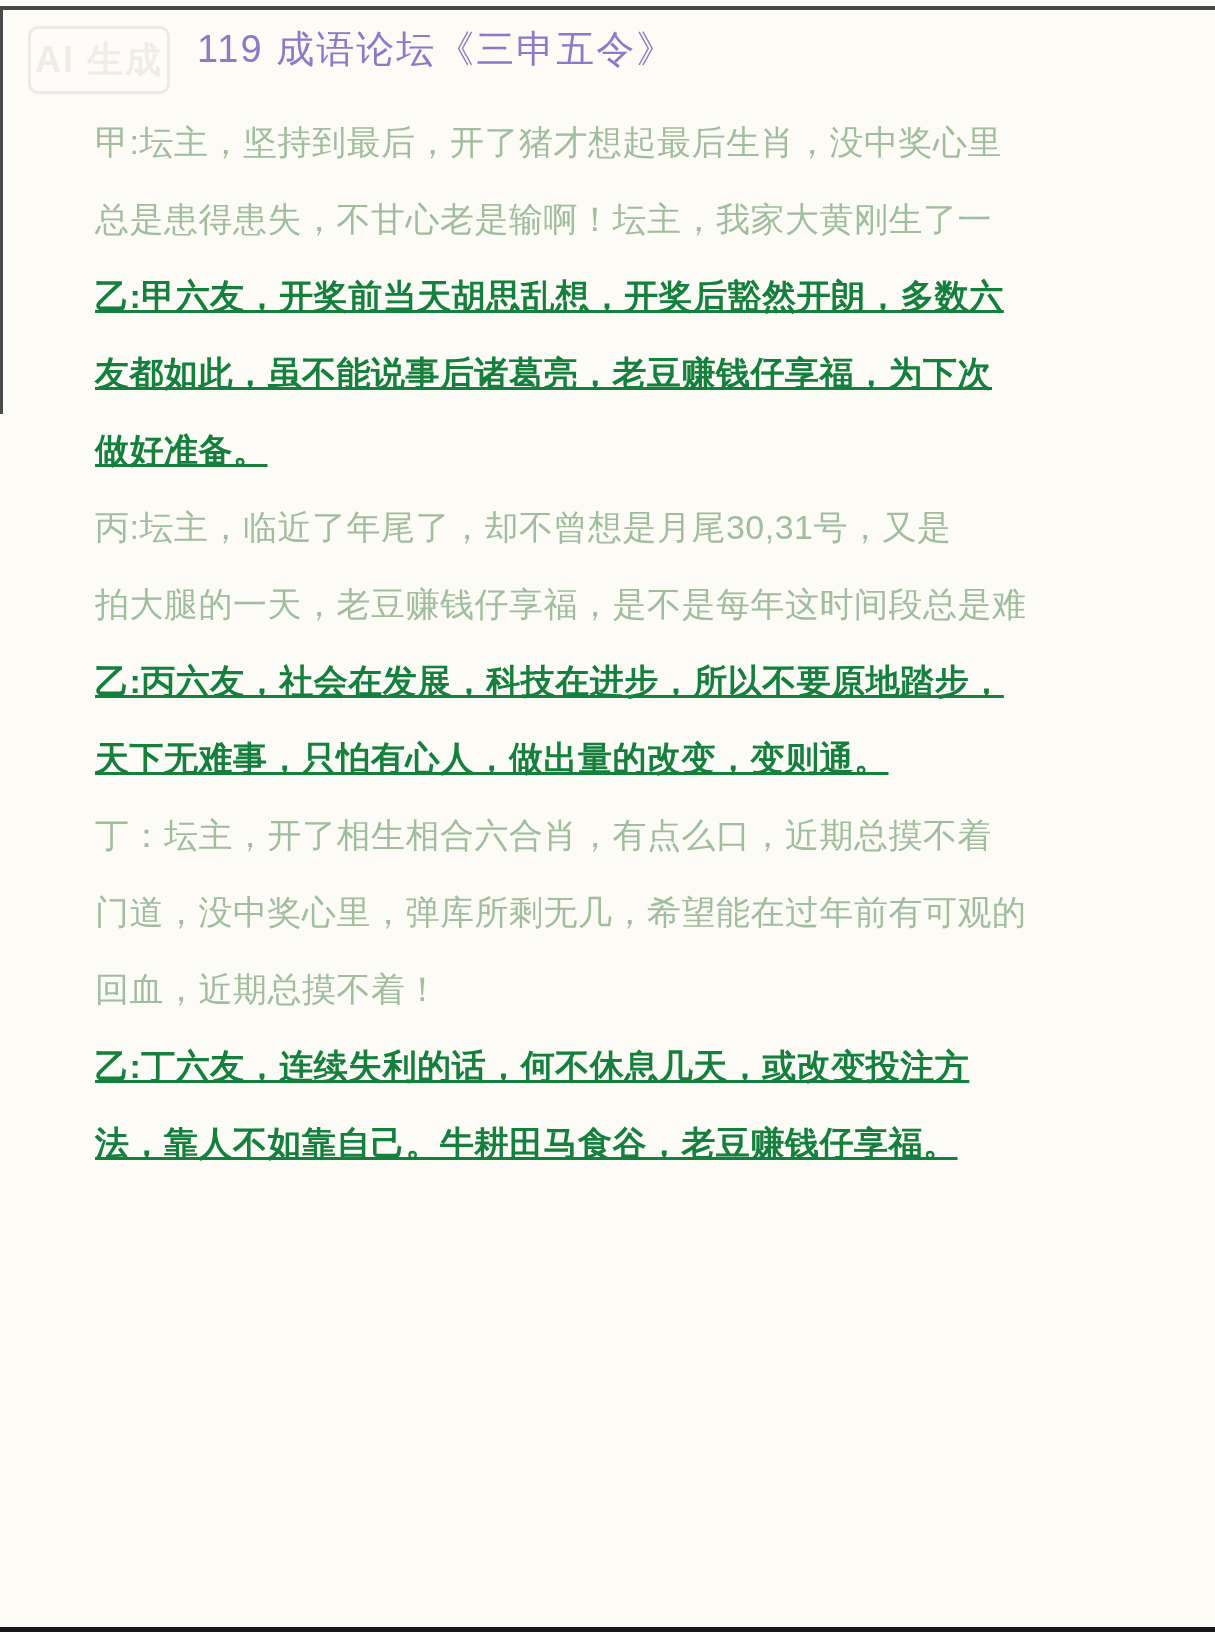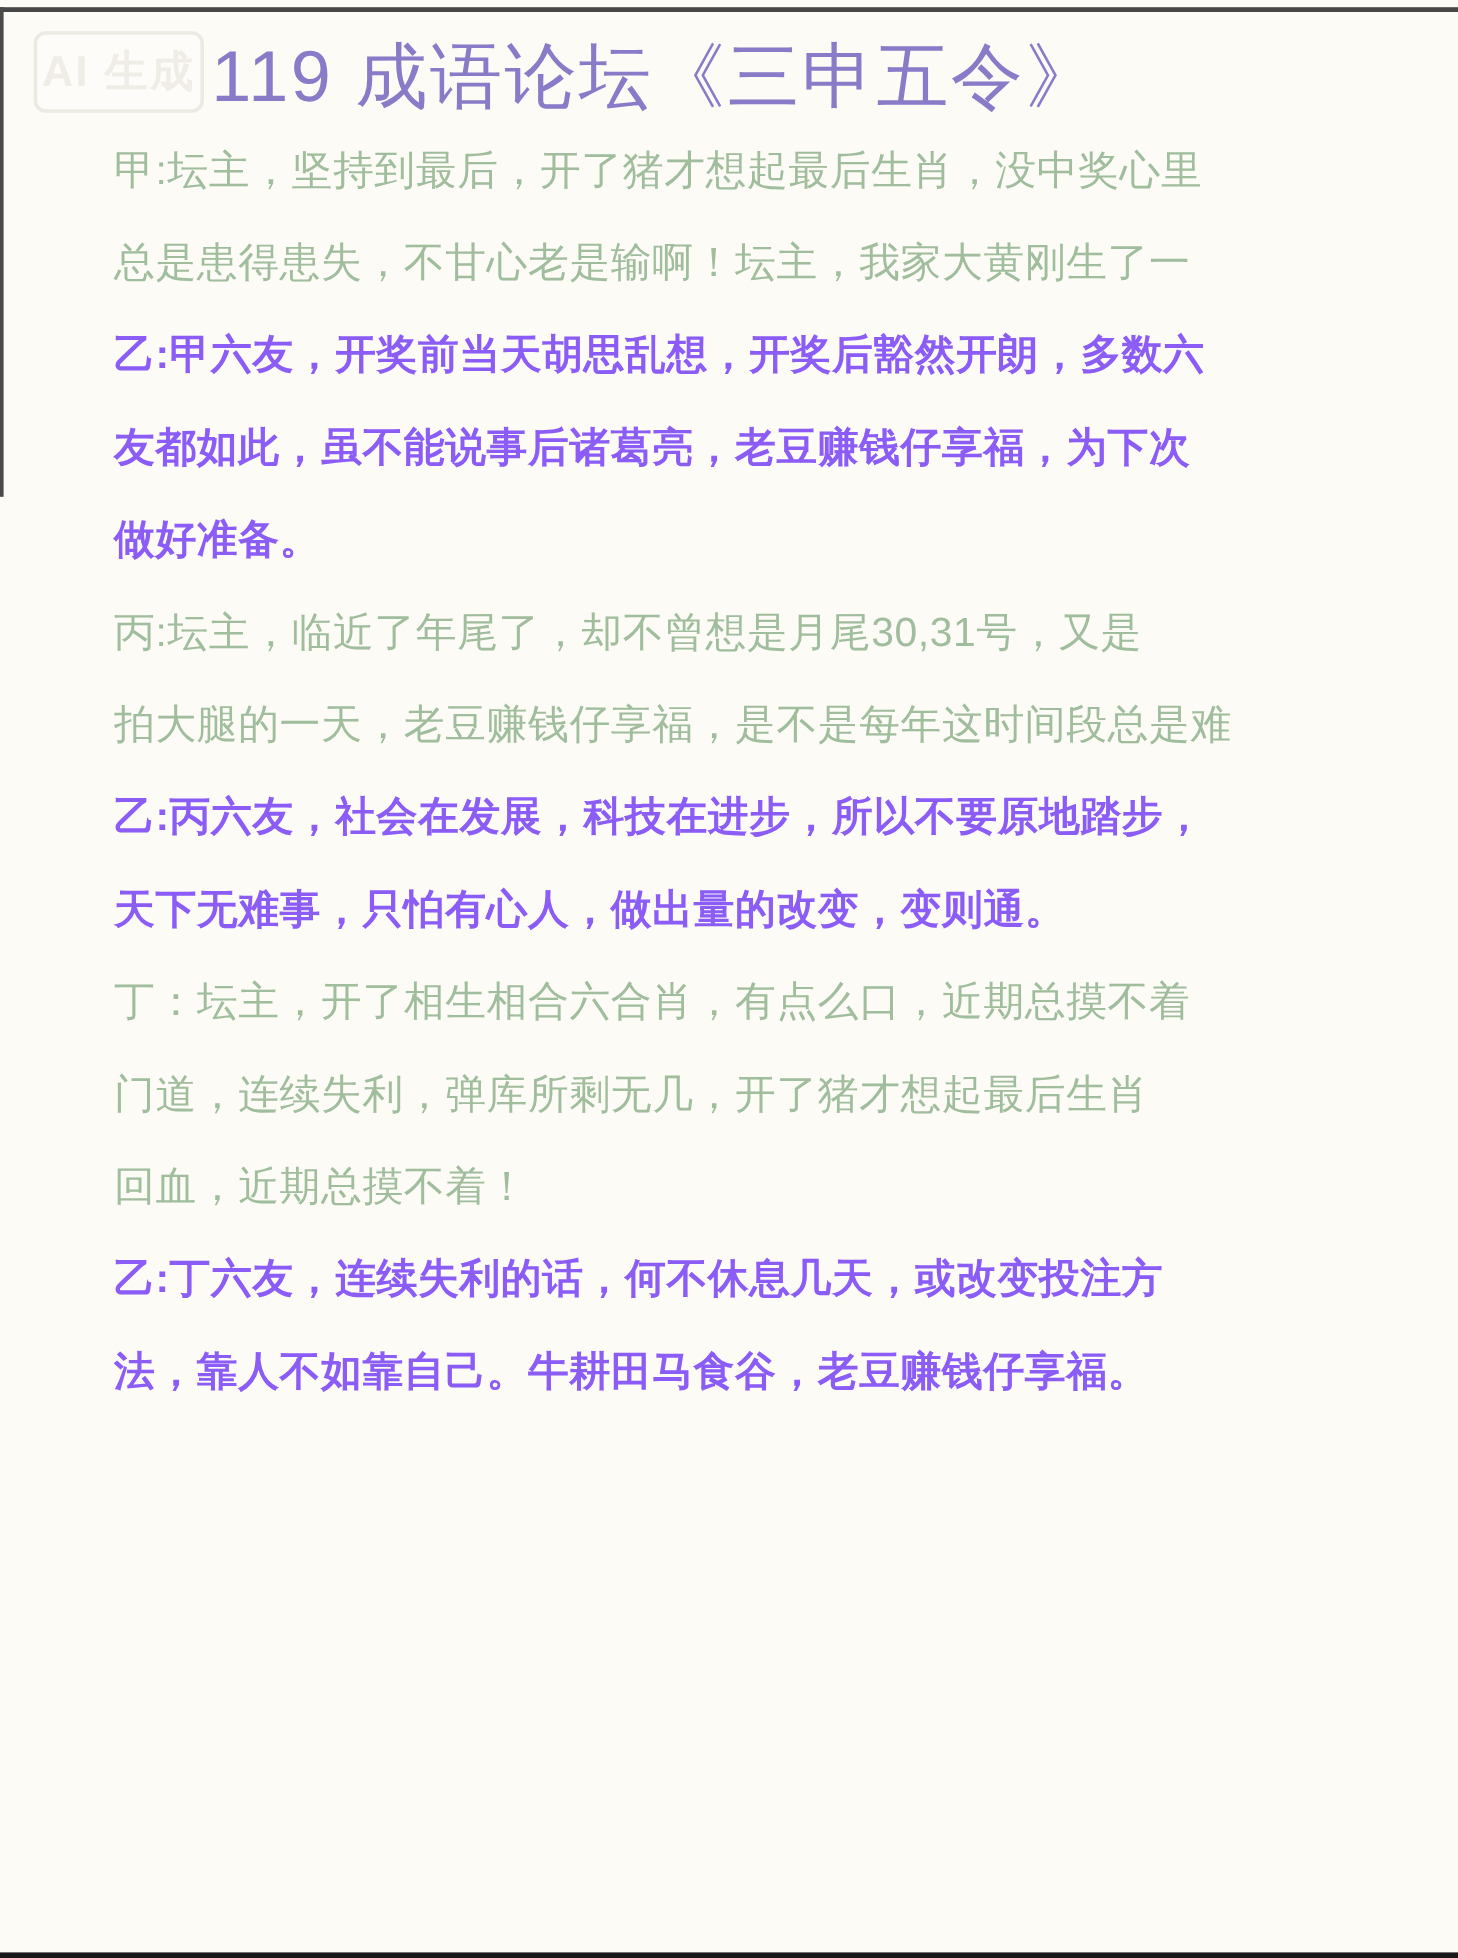--- a/index.html
+++ b/index.html
@@ -20,41 +20,41 @@
     width:136px;height:62px;
     border:3px solid #eceae3;
     border-radius:10px;
     display:flex;align-items:center;justify-content:center;
     color:#efede6;
     font-size:36px;font-weight:700;
     letter-spacing:2px;
     background:rgba(255,255,255,0.35);
   }
   .title{
-    position:absolute;top:24px;left:176px;
+    position:absolute;top:24px;left:197px;
     margin:0;
-    font-size:60px;
+    font-size:38px;
     font-weight:500;
     color:#8a7bc8;
     letter-spacing:2px;
     white-space:nowrap;
   }
   .content{
     position:absolute;top:104px;left:95px;
     width:1010px;
   }
   .line{
     height:77px;
     line-height:77px;
     font-size:34px;
     white-space:nowrap;
     letter-spacing:0.5px;
   }
   .green{color:#a0bd9d;font-weight:400;}
-  .red{color:#8b5cf6;font-weight:700;}
+  .red{color:#15803d;font-weight:700;text-decoration:underline;}
 </style>
 </head>
 <body>
 
 <div class="page">
   <div class="edge-top"></div>
   <div class="edge-left"></div>
   <div class="edge-bottom"></div>
 
   <div class="ai-badge">
@@ -72,19 +72,19 @@
     <div class="line red">友都如此，虽不能说事后诸葛亮，老豆赚钱仔享福，为下次</div>
     <div class="line red">做好准备。</div>
 
     <div class="line green">丙:坛主，临近了年尾了，却不曾想是月尾30,31号，又是</div>
     <div class="line green">拍大腿的一天，老豆赚钱仔享福，是不是每年这时间段总是难</div>
 
     <div class="line red">乙:丙六友，社会在发展，科技在进步，所以不要原地踏步，</div>
     <div class="line red">天下无难事，只怕有心人，做出量的改变，变则通。</div>
 
     <div class="line green">丁：坛主，开了相生相合六合肖，有点么口，近期总摸不着</div>
-    <div class="line green">门道，连续失利，弹库所剩无几，开了猪才想起最后生肖</div>
+    <div class="line green">门道，没中奖心里，弹库所剩无几，希望能在过年前有可观的</div>
     <div class="line green">回血，近期总摸不着！</div>
 
     <div class="line red">乙:丁六友，连续失利的话，何不休息几天，或改变投注方</div>
     <div class="line red">法，靠人不如靠自己。牛耕田马食谷，老豆赚钱仔享福。</div>
   </main>
 </div>
 
 </body></html>

